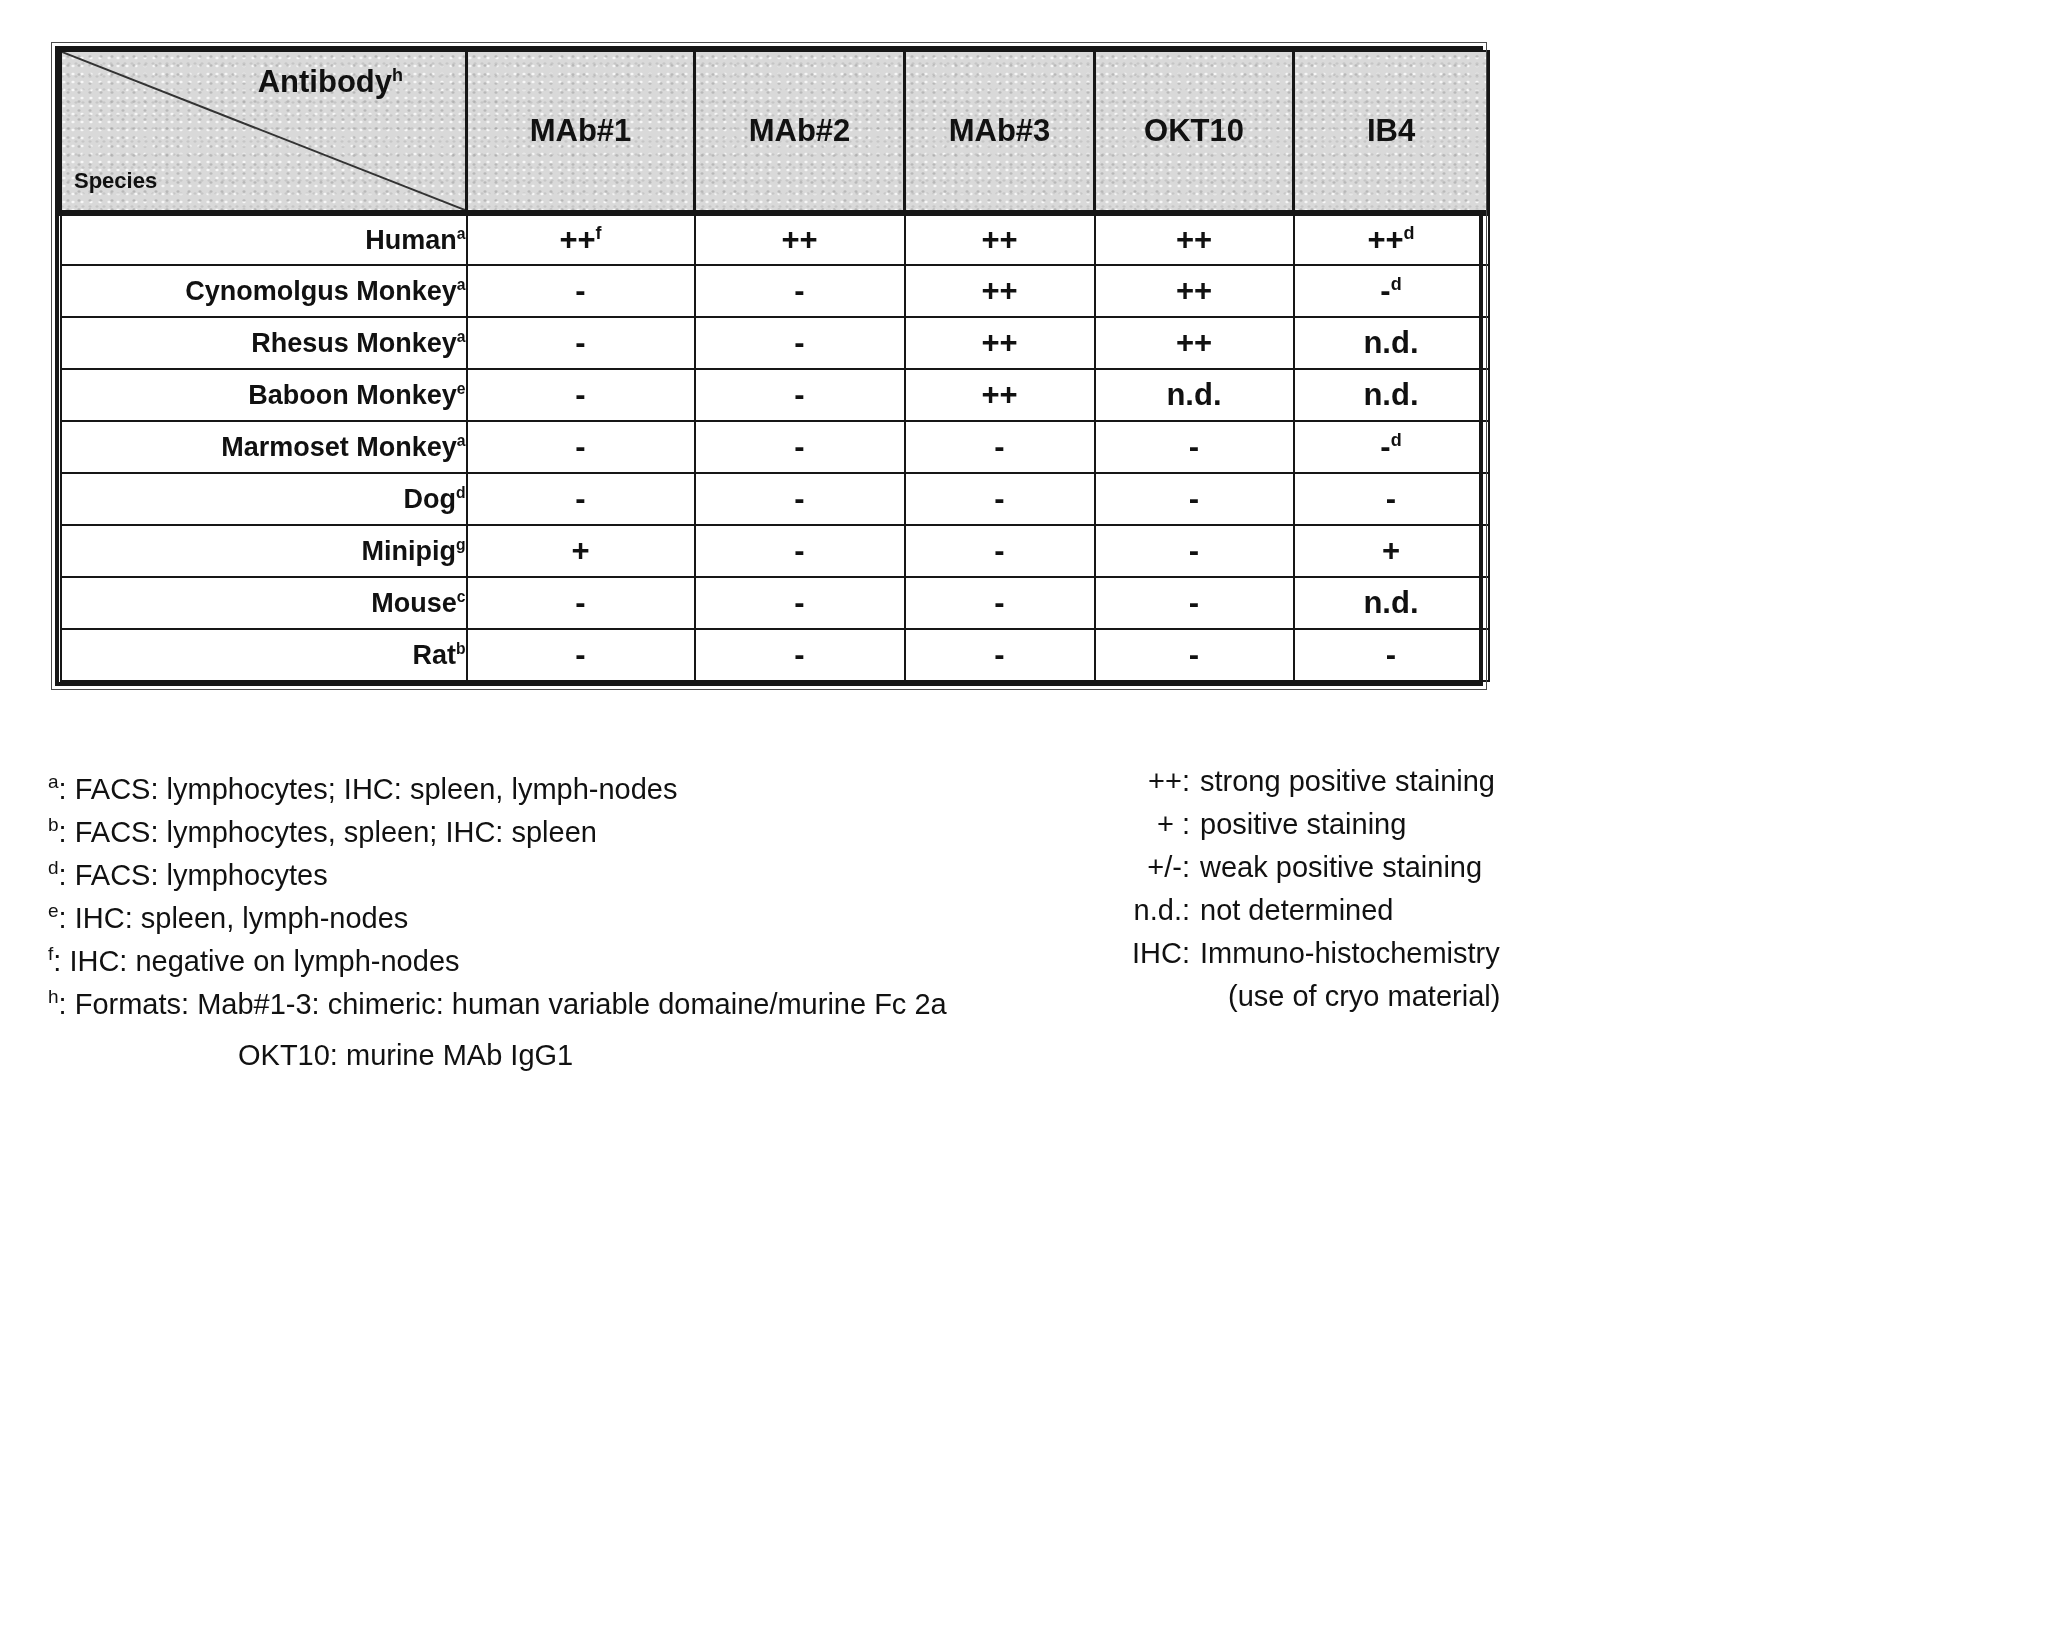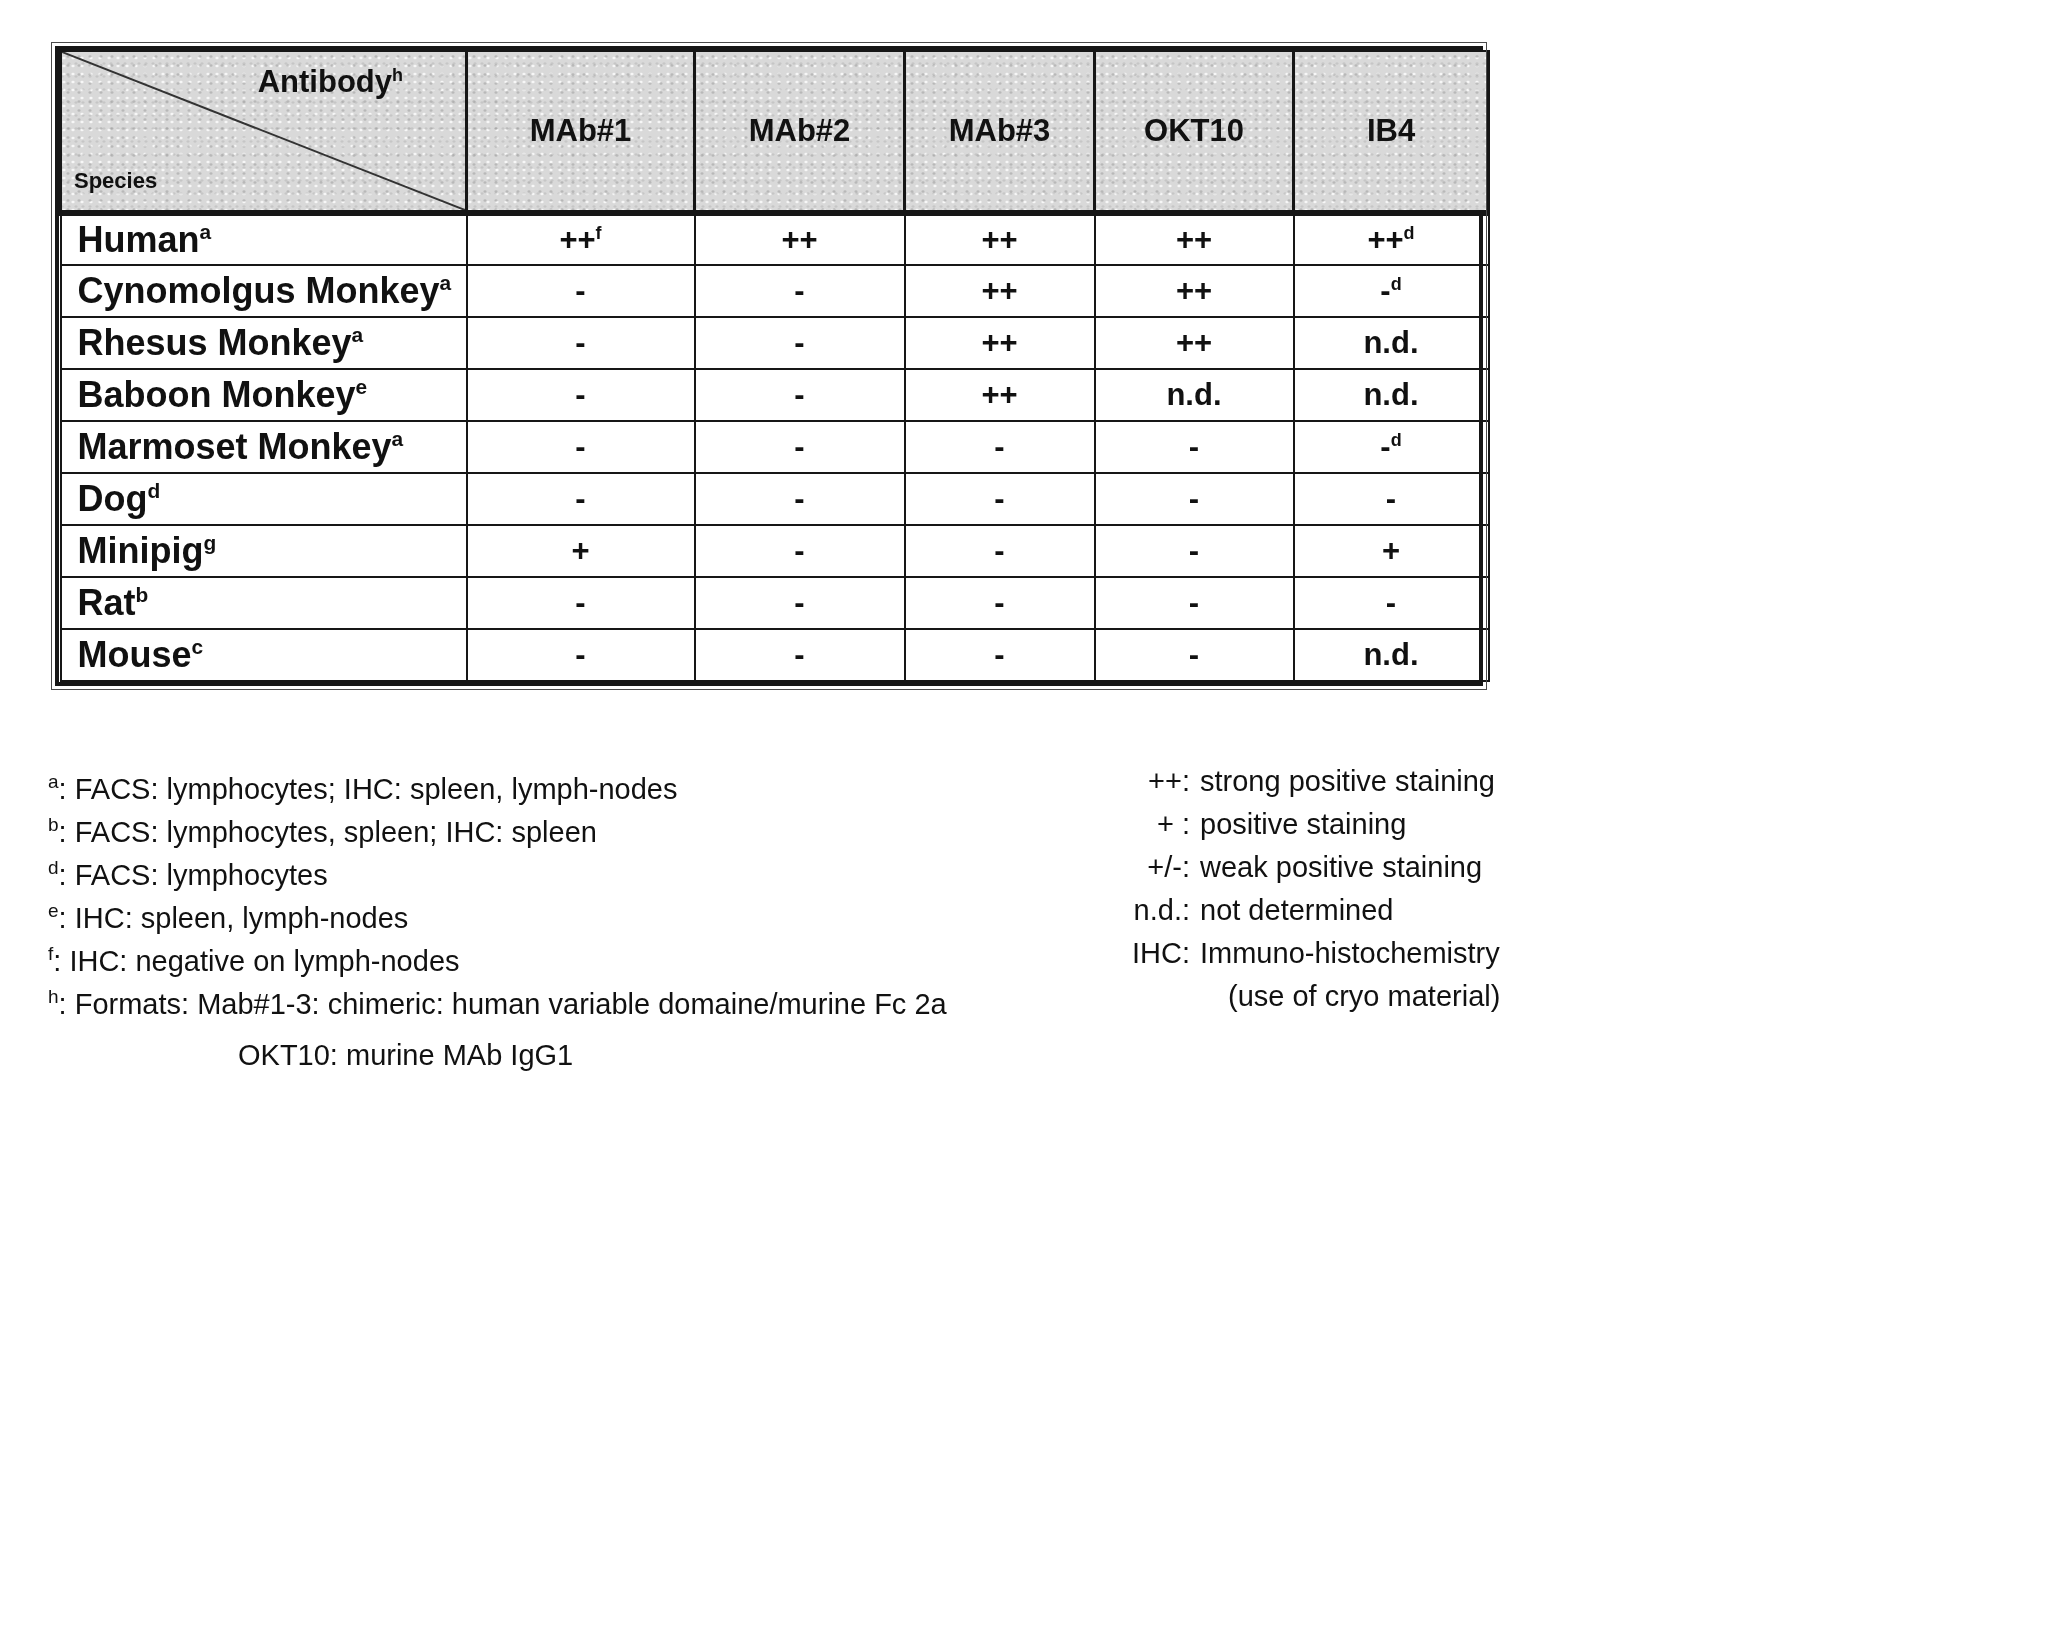--- a/index.html
+++ b/index.html
@@ -41,21 +41,21 @@
     border-bottom:6px solid var(--border,#161616);
   }
   .corner-cell { position:relative; }
   .corner-cell svg.diag { position:absolute; left:0; top:0; width:100%; height:100%; }
   .corner-cell svg.diag line { stroke:#333; stroke-width:2; vector-effect:non-scaling-stroke; }
   .corner-top  { position:absolute; top:12px; right:62px; font-size:31px; font-weight:bold; }
   .corner-bottom { position:absolute; bottom:16px; left:12px; font-size:22px; font-weight:bold; }
 
   tbody td { height:52px; }
   td.species-cell {
-    font-size:36px; font-weight:bold; text-align:left; padding-left:16px;
+    font-size:27px; font-weight:bold; text-align:right; padding-left:16px;
     white-space:nowrap;
   }
   td.value-cell { font-size:31px; font-weight:bold; text-align:center; }
   sup { font-size:0.58em; }
 
   
   .footnotes { position:absolute; left:48px; top:760px; font-size:29px; }
   .fn-line { height:43px; line-height:43px; white-space:nowrap; }
   .fn-line sup { font-size:19px; }
   .fn-indent { padding-left:190px;margin-top:16px; }
@@ -150,34 +150,34 @@
           </tr>
           <tr>
             <td class="species-cell"><span>Minipig</span><sup>g</sup></td>
             <td class="value-cell"><span>+</span></td>
             <td class="value-cell"><span>-</span></td>
             <td class="value-cell"><span>-</span></td>
             <td class="value-cell"><span>-</span></td>
             <td class="value-cell"><span>+</span></td>
           </tr>
           <tr>
+            <td class="species-cell"><span>Mouse</span><sup>c</sup></td>
+            <td class="value-cell"><span>-</span></td>
+            <td class="value-cell"><span>-</span></td>
+            <td class="value-cell"><span>-</span></td>
+            <td class="value-cell"><span>-</span></td>
+            <td class="value-cell"><span>n.d.</span></td>
+          </tr>
+          <tr>
             <td class="species-cell"><span>Rat</span><sup>b</sup></td>
             <td class="value-cell"><span>-</span></td>
             <td class="value-cell"><span>-</span></td>
             <td class="value-cell"><span>-</span></td>
             <td class="value-cell"><span>-</span></td>
             <td class="value-cell"><span>-</span></td>
-          </tr>
-          <tr>
-            <td class="species-cell"><span>Mouse</span><sup>c</sup></td>
-            <td class="value-cell"><span>-</span></td>
-            <td class="value-cell"><span>-</span></td>
-            <td class="value-cell"><span>-</span></td>
-            <td class="value-cell"><span>-</span></td>
-            <td class="value-cell"><span>n.d.</span></td>
           </tr>
         </tbody>
     </table>
   </div>
 
   <div class="footnotes" id="footnotes">
 
   <div class="fn-line"><sup>a</sup>: <span>FACS: lymphocytes; IHC: spleen, lymph-nodes</span></div>
       <div class="fn-line"><sup>b</sup>: <span>FACS: lymphocytes, spleen; IHC: spleen</span></div>
       <div class="fn-line"><sup>d</sup>: <span>FACS: lymphocytes</span></div>

